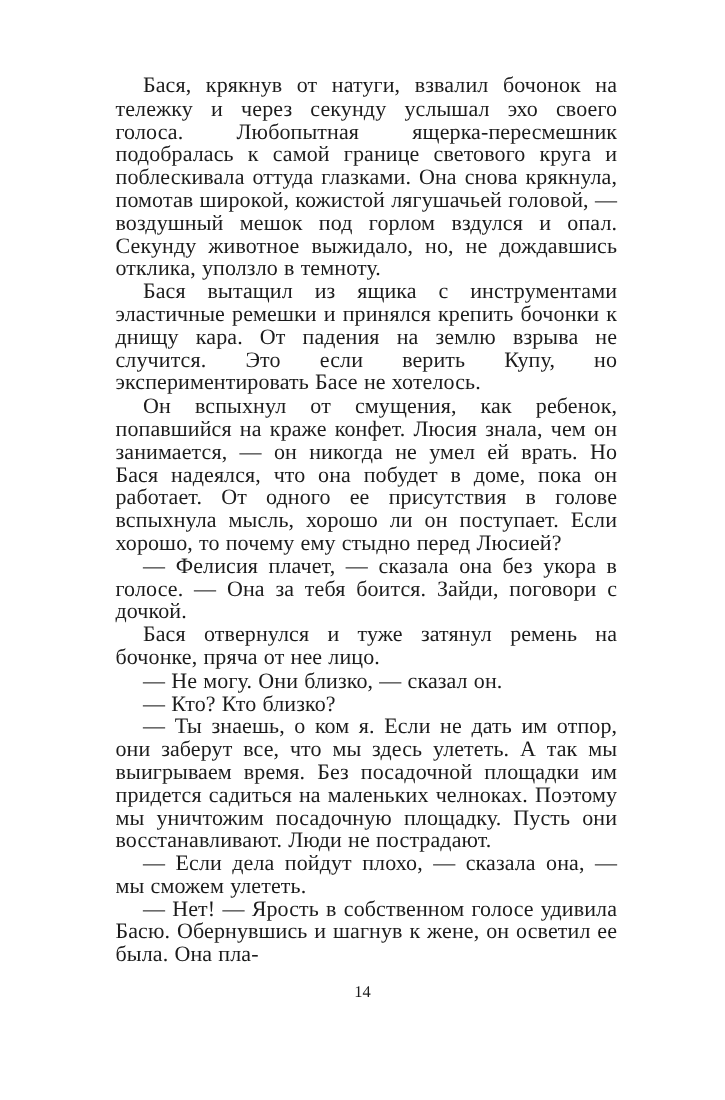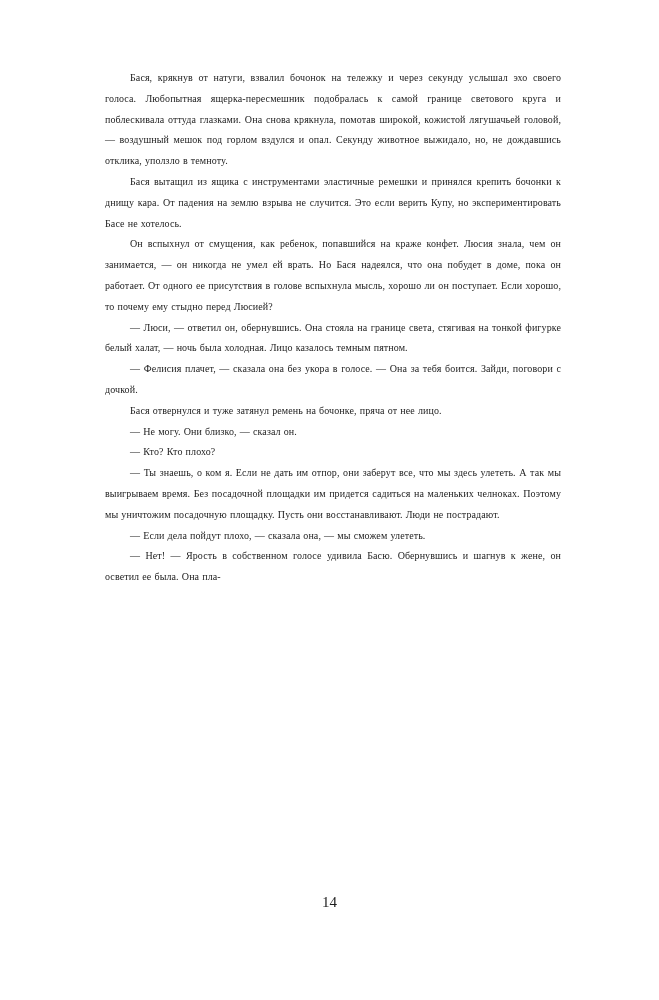--- a/index.html
+++ b/index.html
@@ -18,21 +18,21 @@
     }
     .text-block {
       position: absolute;
       left: 105px;
       top: 68px;
       width: 456px;
     }
     p.para {
       margin: 0;
       padding: 0;
-      font-size: 10px;
+      font-size: 20px;
       line-height: 20.8px;
       text-align: justify;
       text-indent: 25px;
       letter-spacing: 0.1px;
       word-spacing: 0.5px;
       hyphens: auto;
       -webkit-hyphens: auto;
     }
     .page-number {
       position: absolute;
@@ -45,23 +45,22 @@
     }
   </style>
 </head>
 <body>
 
 <div class="page">
   <div class="text-block">
     <p class="para">Бася, крякнув от натуги, взвалил бочонок на тележку и через секунду услышал эхо своего голоса. Любопытная ящерка-пересмешник подобралась к самой границе светового круга и поблескивала оттуда глазками. Она снова крякнула, помотав широкой, кожистой лягушачьей головой, — воздушный мешок под горлом вздулся и опал. Секунду животное выжидало, но, не дождавшись отклика, уползло в темноту.</p>
     <p class="para">Бася вытащил из ящика с инструментами эластичные ремешки и принялся крепить бочонки к днищу кара. От падения на землю взрыва не случится. Это если верить Купу, но экспериментировать Басе не хотелось.</p>
     <p class="para">Он вспыхнул от смущения, как ребенок, попавшийся на краже конфет. Люсия знала, чем он занимается, — он никогда не умел ей врать. Но Бася надеялся, что она побудет в доме, пока он работает. От одного ее присутствия в голове вспыхнула мысль, хорошо ли он поступает. Если хорошо, то почему ему стыдно перед Люсией?</p>
-    <p class="para">— Люси, — ответил он, обернувшись. Она стояла на границе света, стягивая на тонкой фигурке белый халат, — ночь была холодная. Лицо казалось темным пятном.</p>
     <p class="para">— Фелисия плачет, — сказала она без укора в голосе. — Она за тебя боится. Зайди, поговори с дочкой.</p>
     <p class="para">Бася отвернулся и туже затянул ремень на бочонке, пряча от нее лицо.</p>
     <p class="para">— Не могу. Они близко, — сказал он.</p>
-    <p class="para">— Кто? Кто плохо?</p>
+    <p class="para">— Кто? Кто близко?</p>
     <p class="para">— Ты знаешь, о ком я. Если не дать им отпор, они заберут все, что мы здесь улететь. А так мы выигрываем время. Без посадочной площадки им придется садиться на маленьких челноках. Поэтому мы уничтожим посадочную площадку. Пусть они восстанавливают. Люди не пострадают.</p>
     <p class="para">— Если дела пойдут плохо, — сказала она, — мы сможем улететь.</p>
     <p class="para">— Нет! — Ярость в собственном голосе удивила Басю. Обернувшись и шагнув к жене, он осветил ее была. Она пла-</p>
   </div>
   <div class="page-number">14</div>
 </div>
 
 </body></html>

